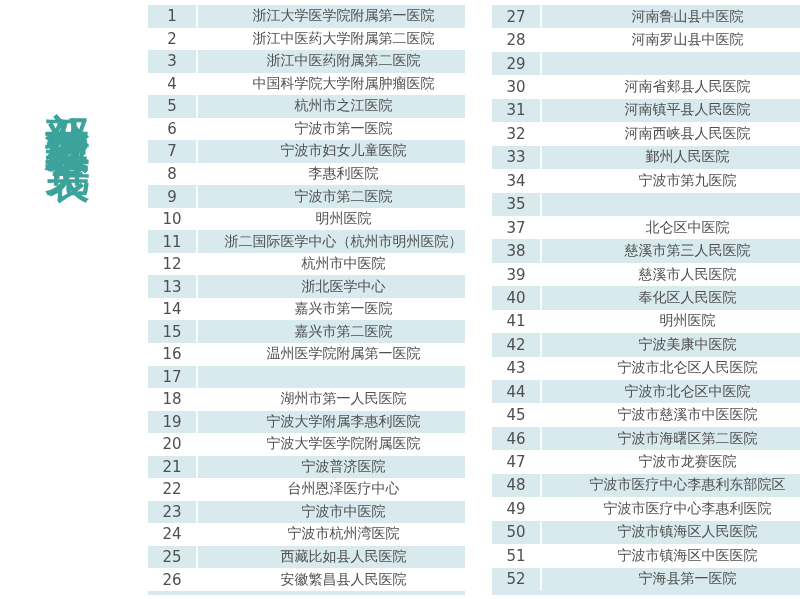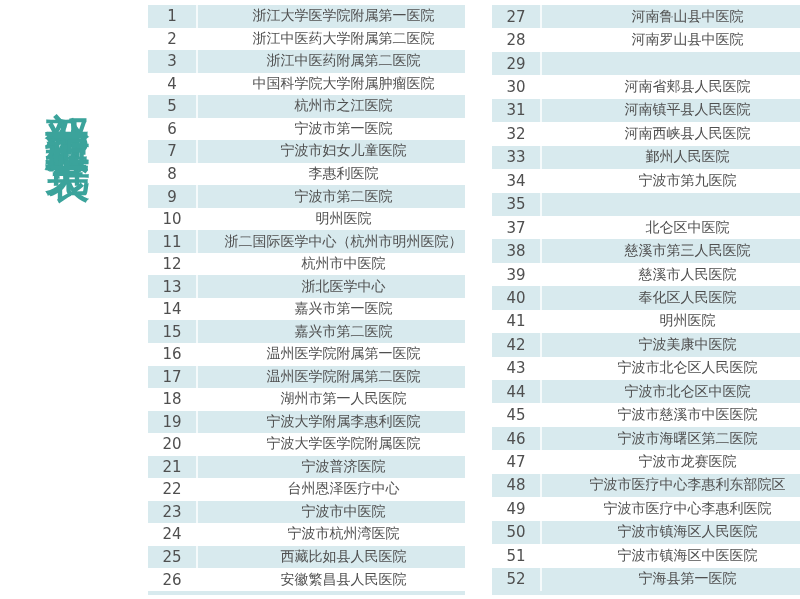--- a/index.html
+++ b/index.html
@@ -132,21 +132,20 @@
       <div class="row">
         <div class="cell num">15</div>
         <div class="cell name">嘉兴市第二医院</div>
       </div>
       <div class="row">
         <div class="cell num">16</div>
         <div class="cell name">温州医学院附属第一医院</div>
       </div>
       <div class="row">
         <div class="cell num">17</div>
-        <div class="cell name">温州医学院附属第二医院</div>
       </div>
       <div class="row">
         <div class="cell num">18</div>
         <div class="cell name">湖州市第一人民医院</div>
       </div>
       <div class="row">
         <div class="cell num">19</div>
         <div class="cell name">宁波大学附属李惠利医院</div>
       </div>
       <div class="row">

